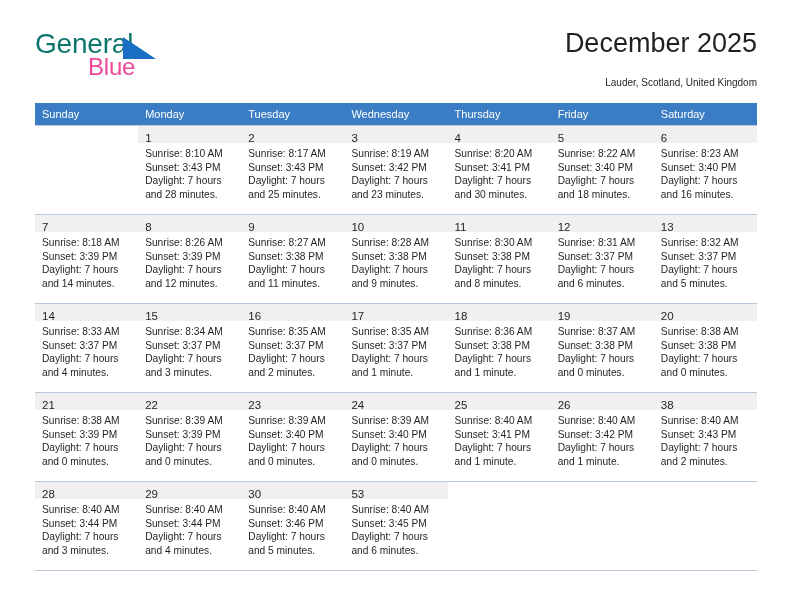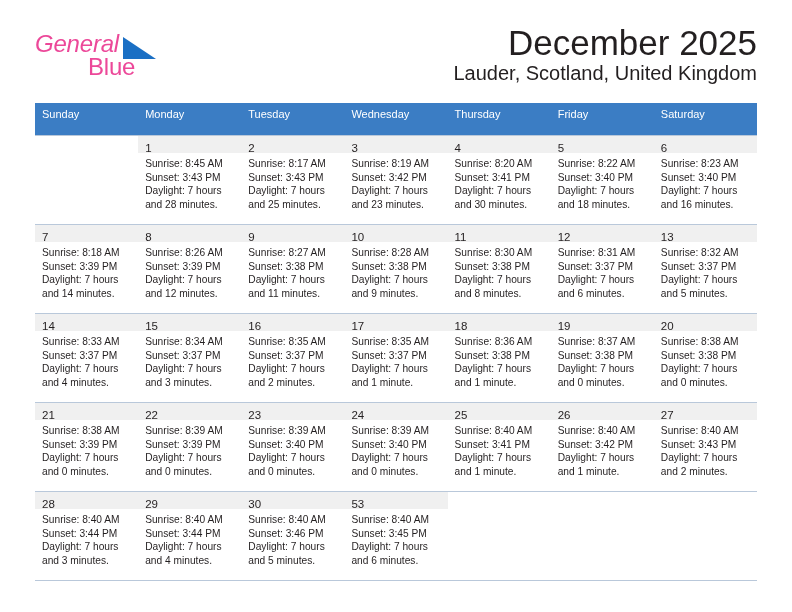--- a/index.html
+++ b/index.html
@@ -33,25 +33,24 @@
     position: absolute;
     left: 0;
     top: 4px;
     width: 150px;
     height: 56px;
   }
   .logo-general {
     position: absolute;
     left: 0;
     top: 0;
-    font-size: 24px;
-    color: #ec4899;
+    font-size: 28px;
+    color: #0f766e;
     letter-spacing: -0.2px;
     line-height: 28px;
-    font-style: italic;
   }
   .logo-blue {
     position: absolute;
     left: 53px;
     top: 23px;
     font-size: 24px;
     color: #ec4899;
     letter-spacing: -0.2px;
     line-height: 28px;
   }
@@ -65,49 +64,49 @@
     border-top: 22px solid transparent;
   }
 
   .title-block {
     position: absolute;
     right: 0;
     top: 0;
     text-align: right;
   }
   .cal-title {
-    font-size: 35px;
+    font-size: 27px;
     color: #231f20;
     line-height: 34px;
     white-space: nowrap;
   }
   .cal-subtitle {
-    font-size: 20px;
+    font-size: 10px;
     color: #231f20;
     line-height: 22px;
-    margin-top: 2px;
+    margin-top: 12px;
     white-space: nowrap;
   }
 
   
   .calendar {
     position: absolute;
     left: 35px;
     top: 103px;
     width: 722px;
     border-collapse: collapse;
     table-layout: fixed;
   }
   .calendar th {
     background: #3b7dc4;
     color: #ffffff;
     font-size: 11px;
     font-weight: normal;
     text-align: left;
-    padding: 5px 0 15px 7px;
+    padding: 5px 0 5px 7px;
     height: 12px;
     border: none;
   }
   .calendar td {
     vertical-align: top;
     padding: 0;
     border-top: 1px solid #b9c8da;
     border-bottom: 1px solid #b9c8da;
     height: 89px;
     box-sizing: border-box;
@@ -191,21 +190,21 @@
                 <div class="line"></div>
                 <div class="line"></div>
                 <div class="line"></div>
               </div>
             </div>
           </td>
           <td class="">
             <div class="cell-inner">
               <div class="daynum-bar"><span class="daynum">1</span></div>
               <div class="cell-body">
-                <div class="line">Sunrise: 8:45 AM</div>
+                <div class="line">Sunrise: 8:10 AM</div>
                 <div class="line">Sunset: 3:43 PM</div>
                 <div class="line">Daylight: 7 hours</div>
                 <div class="line">and 28 minutes.</div>
               </div>
             </div>
           </td>
           <td class="">
             <div class="cell-inner">
               <div class="daynum-bar"><span class="daynum">2</span></div>
               <div class="cell-body">
@@ -481,21 +480,21 @@
               <div class="cell-body">
                 <div class="line">Sunrise: 8:40 AM</div>
                 <div class="line">Sunset: 3:42 PM</div>
                 <div class="line">Daylight: 7 hours</div>
                 <div class="line">and 1 minute.</div>
               </div>
             </div>
           </td>
           <td class="">
             <div class="cell-inner">
-              <div class="daynum-bar"><span class="daynum">27</span></div>
+              <div class="daynum-bar"><span class="daynum">38</span></div>
               <div class="cell-body">
                 <div class="line">Sunrise: 8:40 AM</div>
                 <div class="line">Sunset: 3:43 PM</div>
                 <div class="line">Daylight: 7 hours</div>
                 <div class="line">and 2 minutes.</div>
               </div>
             </div>
           </td>
         </tr>
         <tr>

